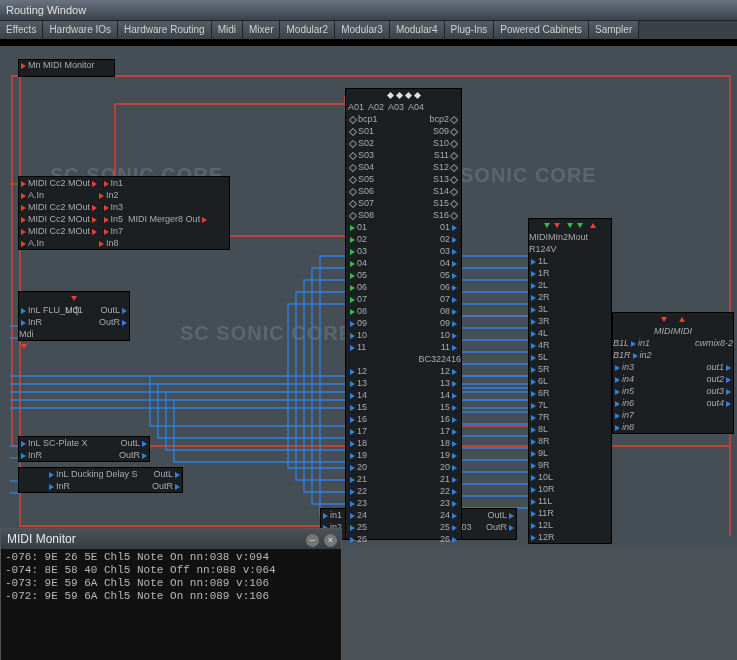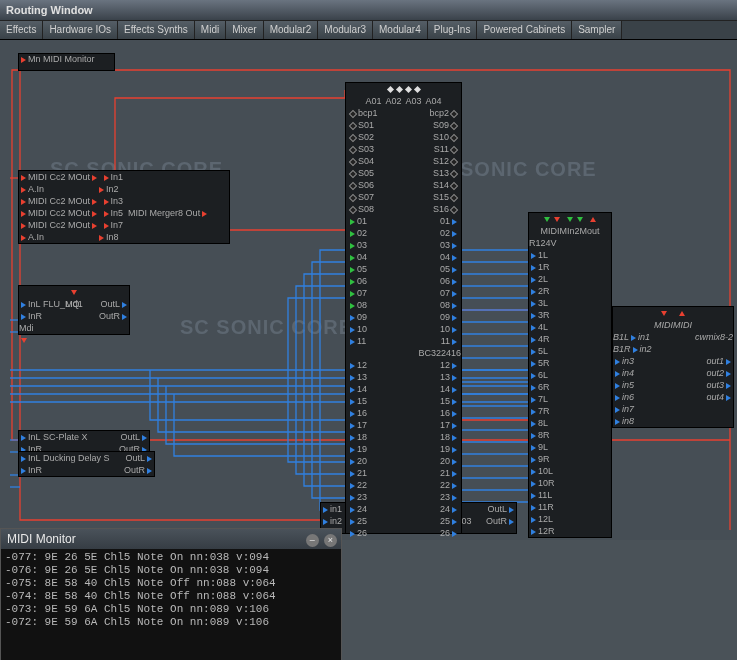--- a/index.html
+++ b/index.html
@@ -12,30 +12,30 @@
     width: 737px;
     height: 660px;
     overflow: hidden;
     position: relative;
   }
   .titlebar {
     background: linear-gradient(to bottom, #6a7480, #3a424a);
     height: 20px;
     line-height: 20px;
     padding-left: 6px;
-    font-weight: bold;
+    font-weight: normal;
     font-size: 11px;
     color: #e0e0e0;
     border-bottom: 1px solid #222;
   }
   .tab-bar {
     background: #3a4248;
     height: 18px;
     display: flex;
-    border-bottom: 1px solid #000000;
+    border-bottom: 7px solid #000000;
   }
   .tab {
     background: linear-gradient(to bottom, #555e66, #3a4248);
     border-right: 1px solid #222;
     padding: 0 6px;
     line-height: 18px;
     height: 18px;
     color: #d0d0d0;
     font-size: 10px;
     white-space: nowrap;
@@ -106,21 +106,21 @@
   }
   .watermark { position:absolute; color:#5c6670; font-size:20px; font-weight:bold; letter-spacing:1px; pointer-events:none;}
 </style>
 </head>
 <body>
 
 <div class="titlebar">Routing Window</div>
 <div class="tab-bar" id="tabbar">
     <div class="tab">Effects</div>
     <div class="tab">Hardware IOs</div>
-    <div class="tab">Effects Synths</div>
+    <div class="tab">Hardware Routing</div>
     <div class="tab">Midi</div>
     <div class="tab">Mixer</div>
     <div class="tab">Modular2</div>
     <div class="tab">Modular3</div>
     <div class="tab">Modular4</div>
     <div class="tab">Plug-Ins</div>
     <div class="tab">Powered Cabinets</div>
     <div class="tab">Sampler</div>
   </div>
 
@@ -209,33 +209,33 @@
       <div class="row"><span class="blue"><span class="arrow-right"></span></span><span class="label">InL</span> <span class="label">FLU_LIQ</span><span style="float:right"><span class="label">OutL</span><span class="blue"><span class="arrow-right"></span></span></span></div>
       <div class="row"><span class="blue"><span class="arrow-right"></span></span><span class="label">InR</span> <span class="label"></span><span style="float:right"><span class="label">OutR</span><span class="blue"><span class="arrow-right"></span></span></span></div>
       <div class="row" style=""><span class="label">Mdi</span><br><span class="red"><span class="arrow-down"></span></span></div>
     </div>
 
   <div class="node" style="left:18px; top:390px; width:130px;" id="node-scplate">
       <div class="row"><span class="blue"><span class="arrow-right"></span></span><span class="label">InL</span> <span class="label">SC-Plate X</span><span style="float:right"><span class="label">OutL</span><span class="blue"><span class="arrow-right"></span></span></span></div>
       <div class="row"><span class="blue"><span class="arrow-right"></span></span><span class="label">InR</span> <span class="label"></span><span style="float:right"><span class="label">OutR</span><span class="blue"><span class="arrow-right"></span></span></span></div>
     </div>
 
-  <div class="node" style="left:18px; top:411px; width:135px;" id="node-duck">
+  <div class="node" style="left:18px; top:421px; width:135px;padding-left:28px;" id="node-duck">
       <div class="row"><span class="blue"><span class="arrow-right"></span></span><span class="label">InL</span> <span class="label">Ducking Delay S</span><span style="float:right"><span class="label">OutL</span><span class="blue"><span class="arrow-right"></span></span></span></div>
       <div class="row"><span class="blue"><span class="arrow-right"></span></span><span class="label">InR</span> <span class="label"></span><span style="float:right"><span class="label">OutR</span><span class="blue"><span class="arrow-right"></span></span></span></div>
     </div>
 
   <div class="node" style="left:320px; top:462px; width:195px; height:30px;" id="node-mix2m">
       <div class="row"><span class="blue"><span class="arrow-right"></span></span><span class="label">in1</span> <span class="label">MIX 2 M</span> <span class="label">out</span><span class="blue"><span class="arrow-right"></span></span> <span class="red"><span class="arrow-right"></span></span><span class="label">Ext</span><span style="float:right"><span class="label">OutL</span><span class="blue"><span class="arrow-right"></span></span></span></div>
       <div class="row"><span class="blue"><span class="arrow-right"></span></span><span class="label">in2</span><span style="display:inline-block;width:70px"></span><span class="red"><span class="arrow-right"></span></span><span class="label">MIDI</span> <span class="label">B-2003</span><span style="float:right"><span class="label">OutR</span><span class="blue"><span class="arrow-right"></span></span></span></div>
     </div>
 
   <div class="node" style="left:345px; top:42px; width:115px; height:450px;" id="node-mixer">
       <div class="row" style="text-align:center"><span class="diamond"></span><span class="diamond"></span><span class="diamond"></span><span class="diamond"></span></div>
-      <div class="row" style="text-align:center"><span class="label" style="margin:0 2px">A01</span><span class="label" style="margin:0 2px">A02</span><span class="label" style="margin:0 2px">A03</span><span class="label" style="margin:0 2px">A04</span></div>
+      <div class="row" style=""><span class="label" style="margin:0 2px">A01</span><span class="label" style="margin:0 2px">A02</span><span class="label" style="margin:0 2px">A03</span><span class="label" style="margin:0 2px">A04</span></div>
       <div class="mixer-row">
         <span><span class="diamond black"></span><span class="label">bcp1</span></span>
         <span><span class="label">bcp2</span><span class="diamond black"></span></span>
       </div>
       <div class="mixer-row">
         <span><span class="diamond black"></span><span class="label">S01</span></span>
         <span><span class="label">S09</span><span class="diamond black"></span></span>
       </div>
       <div class="mixer-row">
         <span><span class="diamond black"></span><span class="label">S02</span></span>
@@ -371,21 +371,21 @@
         <span><span class="label">26</span><span class="blue"><span class="arrow-right"></span></span></span>
       </div>
       <div class="mixer-row">
         <span><span class="label">27</span></span>
         <span><span class="label">27</span></span>
       </div>
     </div>
 
   <div class="node" style="left:528px; top:172px; width:82px;" id="node-m2m">
       <div class="row" style="text-align:center"><span class="green"><span class="arrow-down"></span></span><span class="red"><span class="arrow-down"></span></span> <span class="green"><span class="arrow-down"></span></span><span class="green"><span class="arrow-down"></span></span> <span class="red"><span class="arrow-up"></span></span></div>
-      <div class="row" style="text-align:center"><span class="label">MIDIMIn2Mout</span></div>
+      <div class="row" style=""><span class="label">MIDIMIn2Mout</span></div>
       <div class="row" style="text-align:left"><span class="label">R124V</span></div>
       <div class="row"><span class="blue"><span class="arrow-right"></span></span><span class="label">1L</span></div>
       <div class="row"><span class="blue"><span class="arrow-right"></span></span><span class="label">1R</span></div>
       <div class="row"><span class="blue"><span class="arrow-right"></span></span><span class="label">2L</span></div>
       <div class="row"><span class="blue"><span class="arrow-right"></span></span><span class="label">2R</span></div>
       <div class="row"><span class="blue"><span class="arrow-right"></span></span><span class="label">3L</span></div>
       <div class="row"><span class="blue"><span class="arrow-right"></span></span><span class="label">3R</span></div>
       <div class="row"><span class="blue"><span class="arrow-right"></span></span><span class="label">4L</span></div>
       <div class="row"><span class="blue"><span class="arrow-right"></span></span><span class="label">4R</span></div>
       <div class="row"><span class="blue"><span class="arrow-right"></span></span><span class="label">5L</span></div>
@@ -423,20 +423,18 @@
 
 <div class="log-window">
   <div class="log-title">
     <span>MIDI Monitor</span>
     <span class="btns">
       <span class="btn">–</span>
       <span class="btn">×</span>
     </span>
   </div>
   <div class="log-body" id="logbody">
-      <div>-077: 9E 26 5E  Chl5 Note On   nn:038 v:094</div>
       <div>-076: 9E 26 5E  Chl5 Note On   nn:038 v:094</div>
-      <div>-075: 8E 58 40  Chl5 Note Off  nn:088 v:064</div>
       <div>-074: 8E 58 40  Chl5 Note Off  nn:088 v:064</div>
       <div>-073: 9E 59 6A  Chl5 Note On   nn:089 v:106</div>
       <div>-072: 9E 59 6A  Chl5 Note On   nn:089 v:106</div>
     </div>
 </div>
 
 </body></html>

